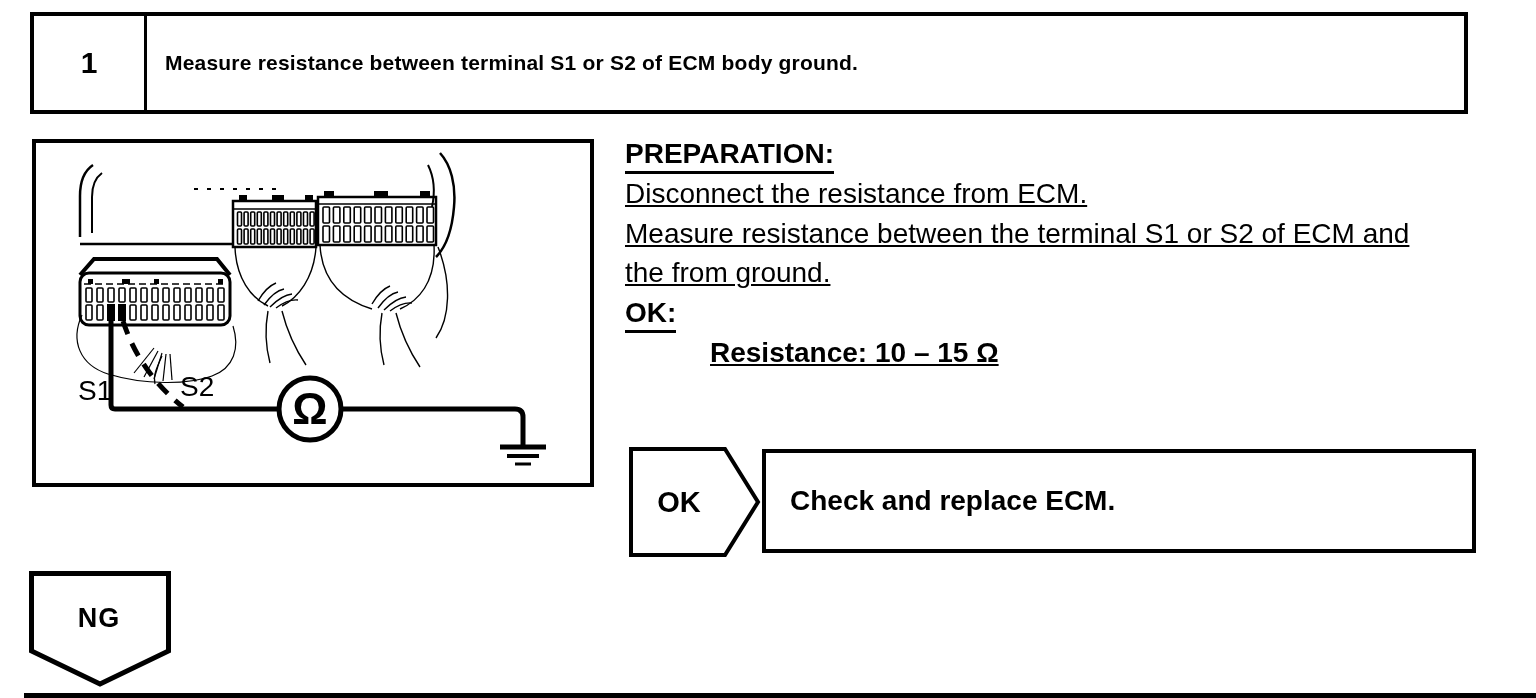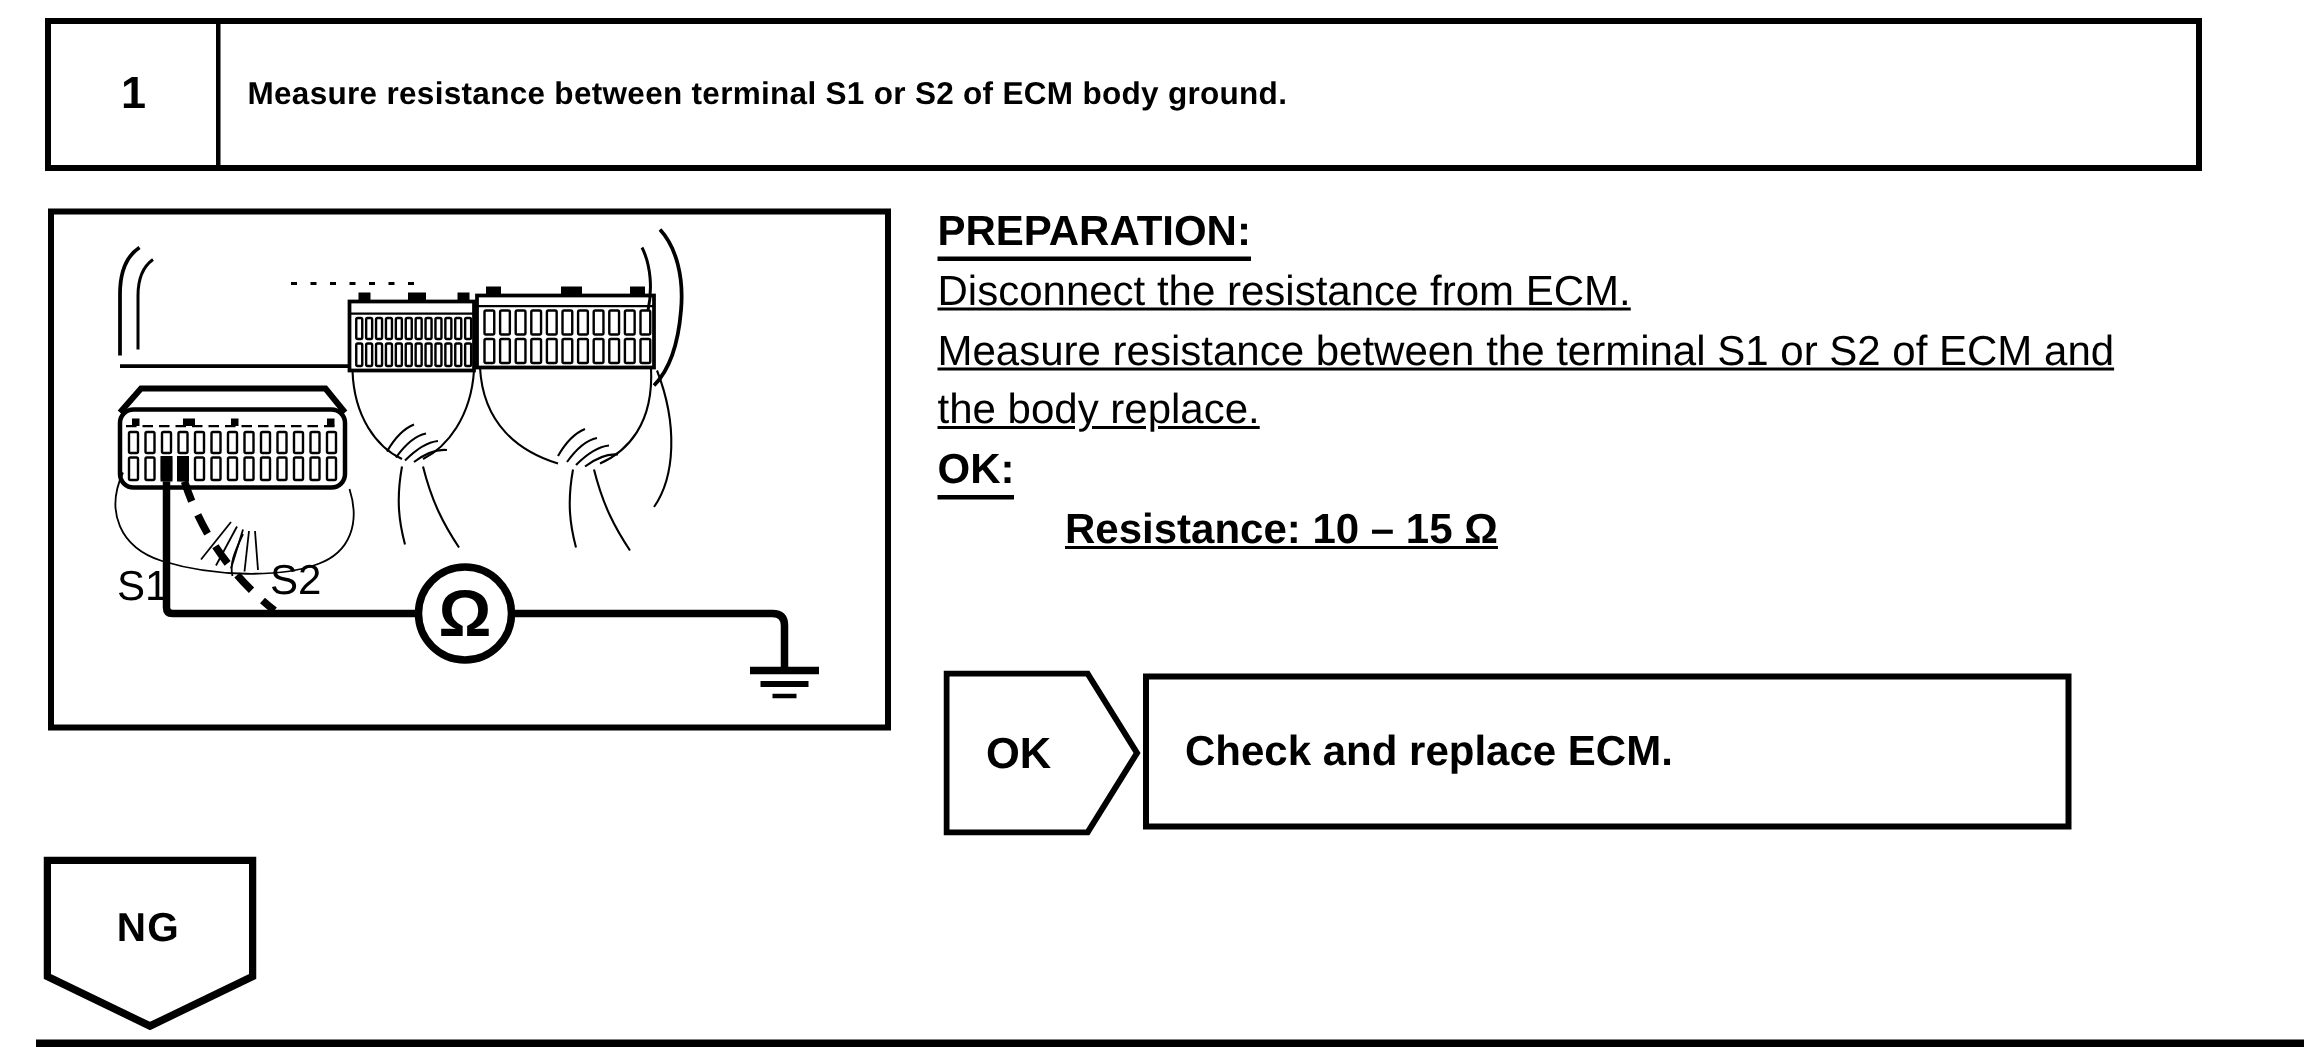--- a/index.html
+++ b/index.html
@@ -27,21 +27,21 @@
          font-size:28px;line-height:39.6px;text-decoration:underline;}
   .instr .lbl{font-weight:700;}
   .instr .u{display:inline-block;border-bottom:3px solid #000;padding-bottom:1px;
             line-height:33px;}
   .instr .spec{font-weight:700;padding-left:85px;}
 
   
   .ok-arrow{position:absolute;left:629px;top:447px;width:132px;height:110px;}
   .ok-arrow text,.ng-arrow text{font-family:"Liberation Sans","DejaVu Sans",sans-serif;
             font-weight:700;}
-  .ok-action-box{position:absolute;left:762px;top:449px;width:619px;height:104px;
+  .ok-action-box{position:absolute;left:762px;top:449px;width:714px;height:104px;
                  border:4px solid #000;box-sizing:border-box;display:flex;
                  align-items:center;padding-left:24px;
                  font-size:28px;font-weight:700;}
 
   
   .ng-arrow{position:absolute;left:29px;top:571px;width:142px;height:116px;}
 
   
   .bottom-rule{position:absolute;left:24px;top:693px;width:1512px;height:5px;background:#000;}
 </style>
@@ -226,21 +226,21 @@
 
       <text x="42" y="257" font-size="28">S1</text>
       <text x="144" y="253" font-size="28">S2</text>
     </svg>
   </div>
 
   <div class="instr">
     <div class="lbl"><span class="u">PREPARATION:</span></div>
     <div>Disconnect the resistance from ECM.</div>
     <div>Measure resistance between the terminal S1 or S2 of ECM and</div>
-    <div>the body replace.</div>
+    <div>the from ground.</div>
     <div class="lbl"><span class="u">OK:</span></div>
     <div class="spec">Resistance: 10 – 15 Ω</div>
   </div>
 
   <svg class="ok-arrow" viewBox="0 0 132 110">
     <polygon points="2,2 96,2 129,55 96,108 2,108" fill="#fff" stroke="#000" stroke-width="4"></polygon>
     <text x="50" y="65" text-anchor="middle" font-size="29">OK</text>
   </svg>
   <div class="ok-action-box">
     <span>Check and replace ECM.</span>

